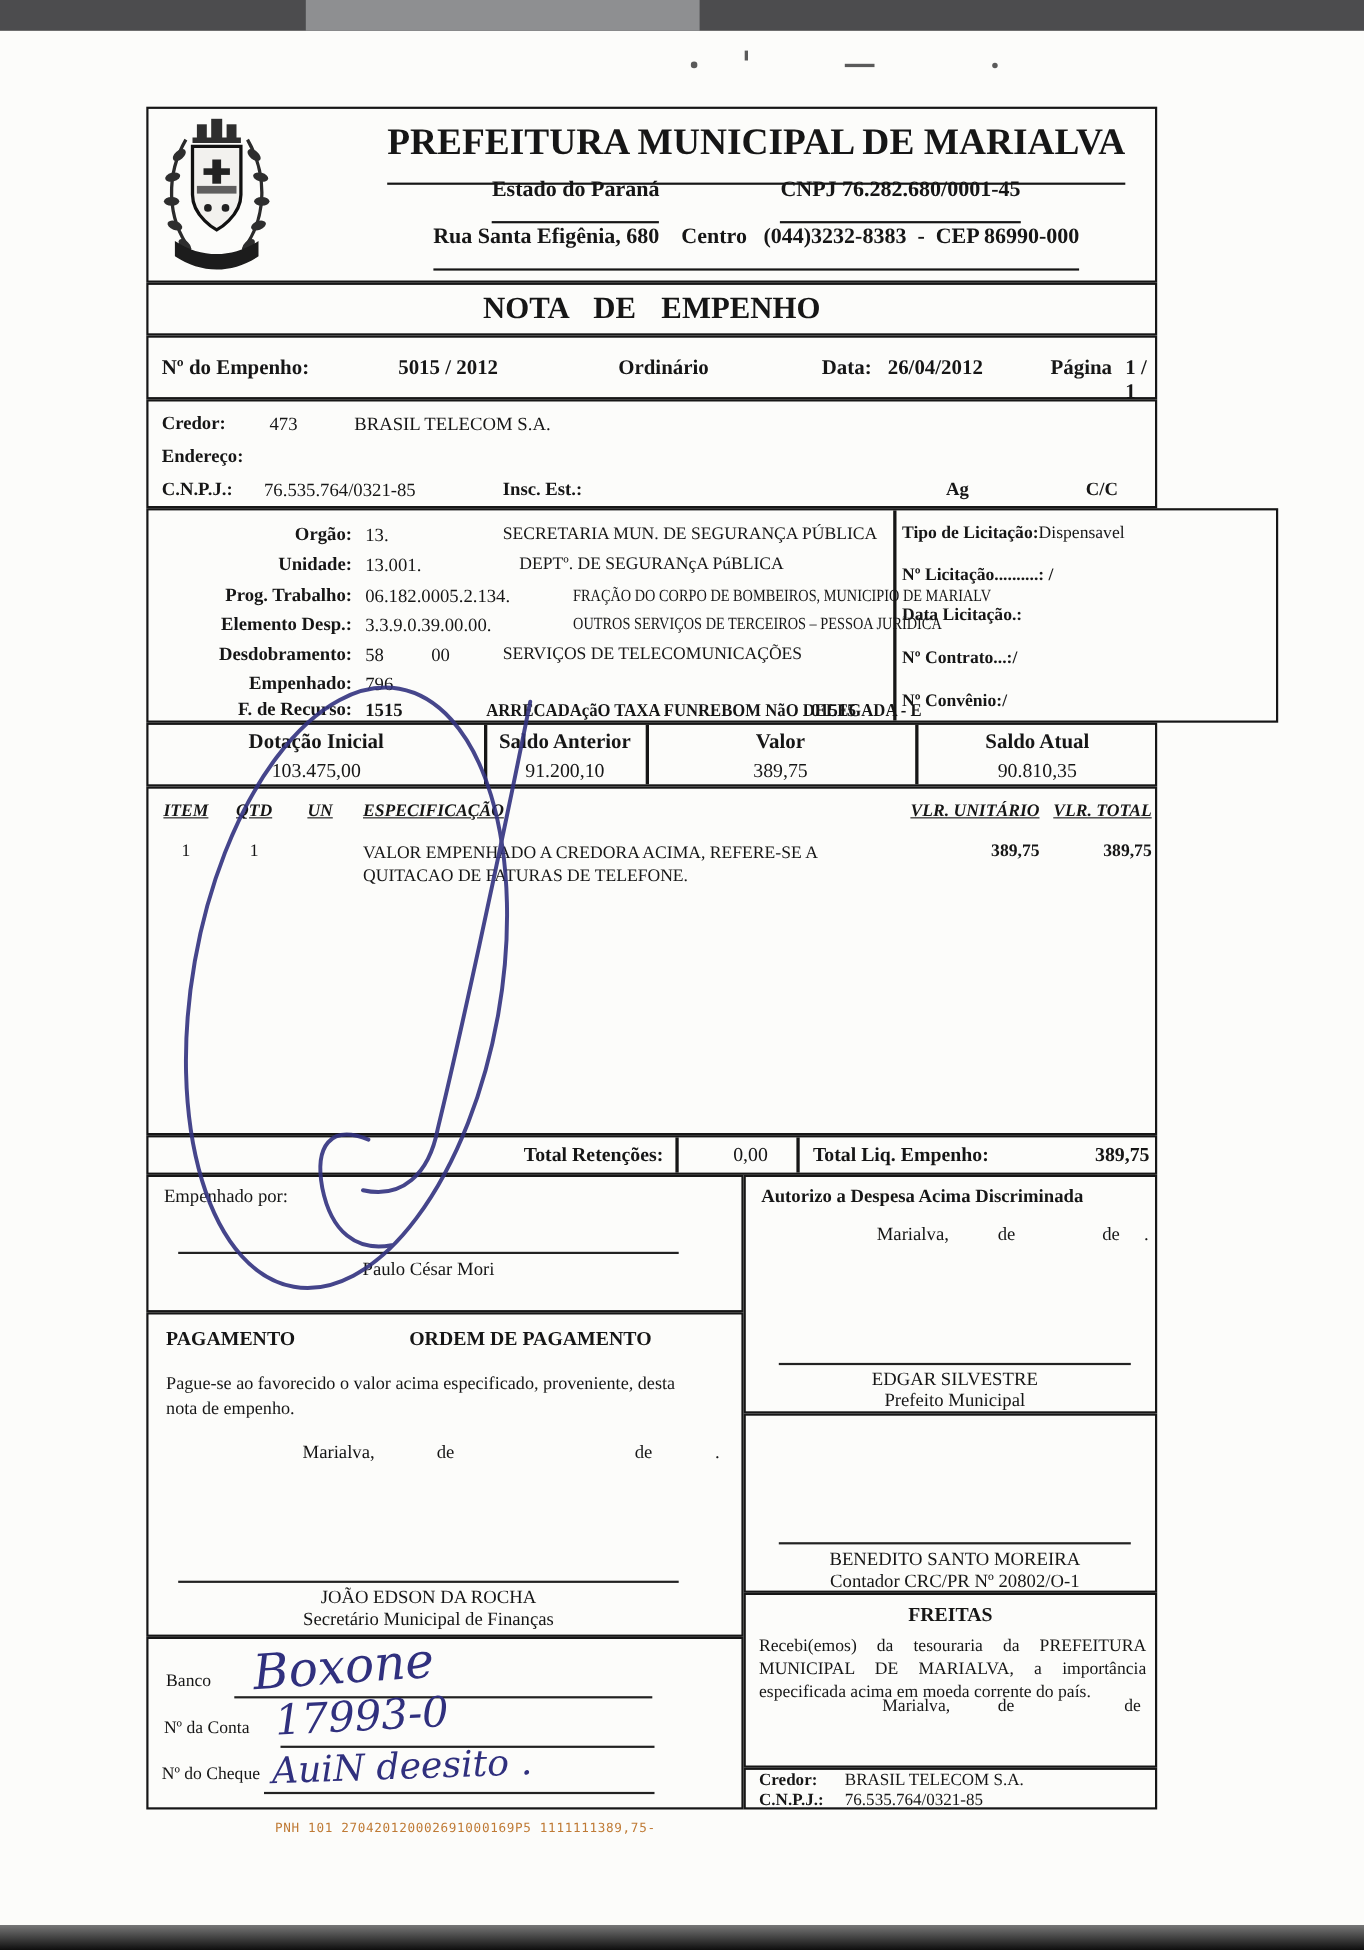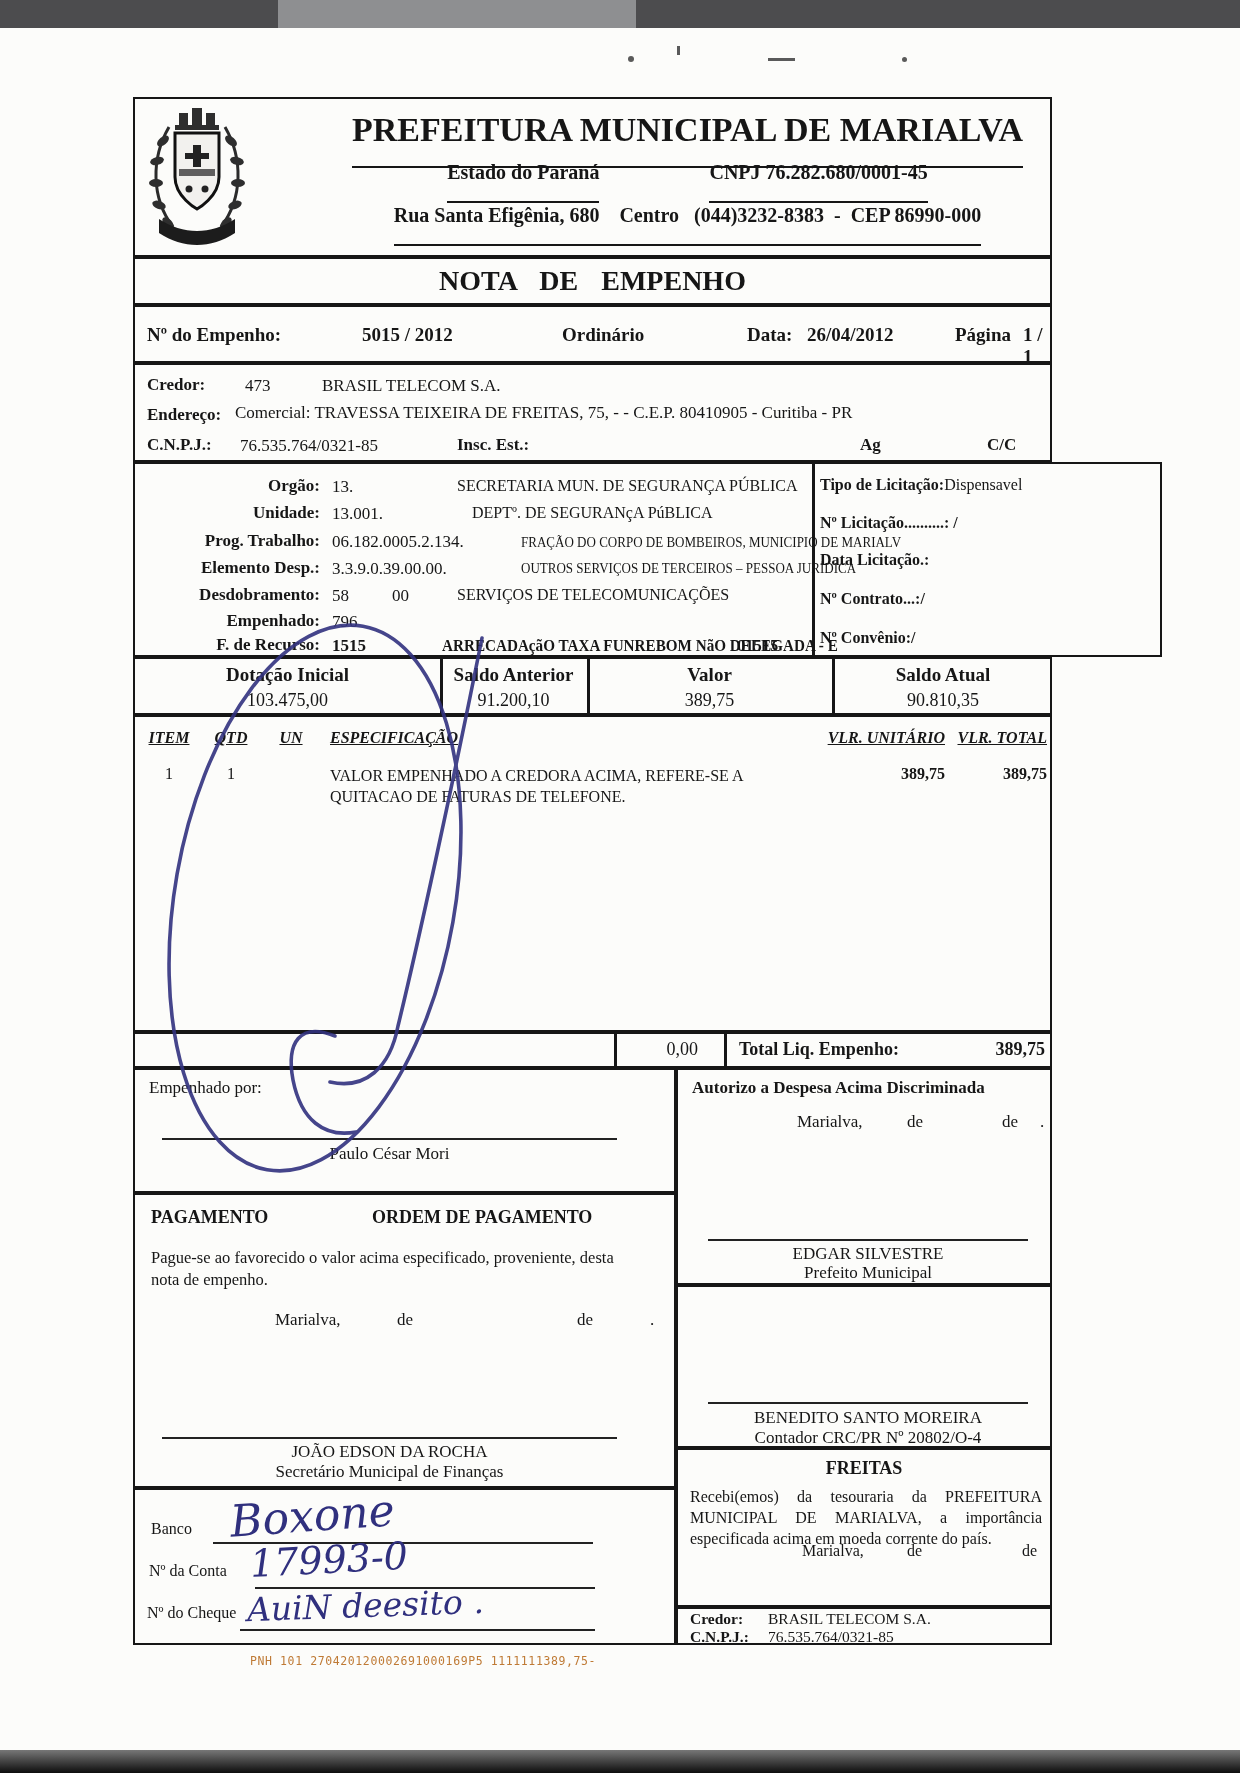--- a/index.html
+++ b/index.html
@@ -89,21 +89,20 @@
     <span class="abs b" style="left:672px;top:17px;font-size:19px">26/04/2012</span>
     <span class="abs b" style="left:820px;top:17px;font-size:19px">Página</span>
     <span class="abs b" style="left:888px;top:17px;font-size:19px">1 / 1</span>
   </div>
 
   <div class="box" style="left:133px;top:363px;width:919px;height:99px">
     <span class="abs lbl" style="left:12px;top:10px">Credor:</span>
     <span class="abs val" style="left:110px;top:11px">473</span>
     <span class="abs val" style="left:187px;top:11px">BRASIL TELECOM S.A.</span>
     <span class="abs lbl" style="left:12px;top:40px">Endereço:</span>
-    <span class="abs val" style="left:100px;top:38px">Comercial: TRAVESSA TEIXEIRA DE FREITAS, 75, - -  C.E.P. 80410905  -  Curitiba  -  PR</span>
     <span class="abs lbl" style="left:12px;top:70px">C.N.P.J.:</span>
     <span class="abs val" style="left:105px;top:71px">76.535.764/0321-85</span>
     <span class="abs lbl" style="left:322px;top:70px">Insc. Est.:</span>
     <span class="abs lbl" style="left:725px;top:70px">Ag</span>
     <span class="abs lbl" style="left:852px;top:70px">C/C</span>
   </div>
 
   <div class="box" style="left:133px;top:462px;width:1029px;height:195px">
     <div class="vline" style="left:677px"></div>
 
@@ -171,20 +170,21 @@
       <span class="abs" style="left:135px;top:48px;width:42px;text-align:center;font-size:16px"></span>
       <span class="abs" style="left:195px;top:48px;width:460px;font-size:16px;line-height:21px">VALOR EMPENHADO A CREDORA ACIMA, REFERE-SE A QUITACAO DE FATURAS DE TELEFONE.</span>
       <span class="abs b" style="left:660px;top:48px;width:150px;text-align:right;font-size:16px">389,75</span>
       <span class="abs b" style="left:800px;top:48px;width:112px;text-align:right;font-size:16px">389,75</span>
     </div>
   </div>
 
   <div class="box" style="left:133px;top:1032px;width:919px;height:36px">
     <div class="vline" style="left:479px"></div>
     <div class="vline" style="left:589px"></div>
+    <span class="abs b" style="left:0;top:5px;width:468px;text-align:right;font-size:18px">Total Retenções:</span>
     <span class="abs" style="left:479px;top:5px;width:84px;text-align:right;font-size:18px">0,00</span>
     <span class="abs b" style="left:604px;top:5px;font-size:18px">Total Liq. Empenho:</span>
     <span class="abs b" style="left:760px;top:5px;width:150px;text-align:right;font-size:18px">389,75</span>
   </div>
 
   <div class="box" style="left:133px;top:1068px;width:543px;height:125px">
     <span class="abs" style="left:14px;top:8px;font-size:17px">Empenhado por:</span>
     <div class="hline" style="left:27px;top:68px;width:455px"></div>
     <span class="sig-name" style="left:27px;top:74px;width:455px">Paulo César Mori</span>
   </div>
@@ -213,21 +213,21 @@
       <span class="abs" style="left:515px;top:115px;font-size:17px">.</span>
     </div>
     <div class="hline" style="left:27px;top:242px;width:455px"></div>
     <span class="sig-name" style="left:27px;top:267px;width:455px">Secretário Municipal de Finanças</span>
     <span class="sig-name" style="left:27px;top:247px;width:455px">JOÃO EDSON DA ROCHA</span>
   </div>
 
   <div class="box" style="left:676px;top:1285px;width:376px;height:163px">
     <div class="hline" style="left:30px;top:115px;width:320px"></div>
     <span class="sig-name" style="left:30px;top:121px;width:320px">BENEDITO SANTO MOREIRA</span>
-    <span class="sig-name" style="left:30px;top:141px;width:320px">Contador CRC/PR Nº 20802/O-4</span>
+    <span class="sig-name" style="left:30px;top:141px;width:320px">Contador CRC/PR Nº 20802/O-1</span>
   </div>
 
   <div class="box" style="left:676px;top:1448px;width:376px;height:159px">
     <span class="abs b" style="left:0;top:8px;width:100%;text-align:center;font-size:18px">FREITAS</span>
     <span class="abs" style="left:12px;top:36px;width:352px;font-size:16px;line-height:21px;text-align:justify">Recebi(emos) da tesouraria da PREFEITURA MUNICIPAL DE MARIALVA, a importância especificada acima em moeda corrente do país.</span>
     <div>
       <span class="abs" style="left:124px;top:92px;font-size:16px">Marialva,</span>
       <span class="abs" style="left:229px;top:92px;font-size:16px">de</span>
       <span class="abs" style="left:344px;top:92px;font-size:16px">de</span>
     </div>

